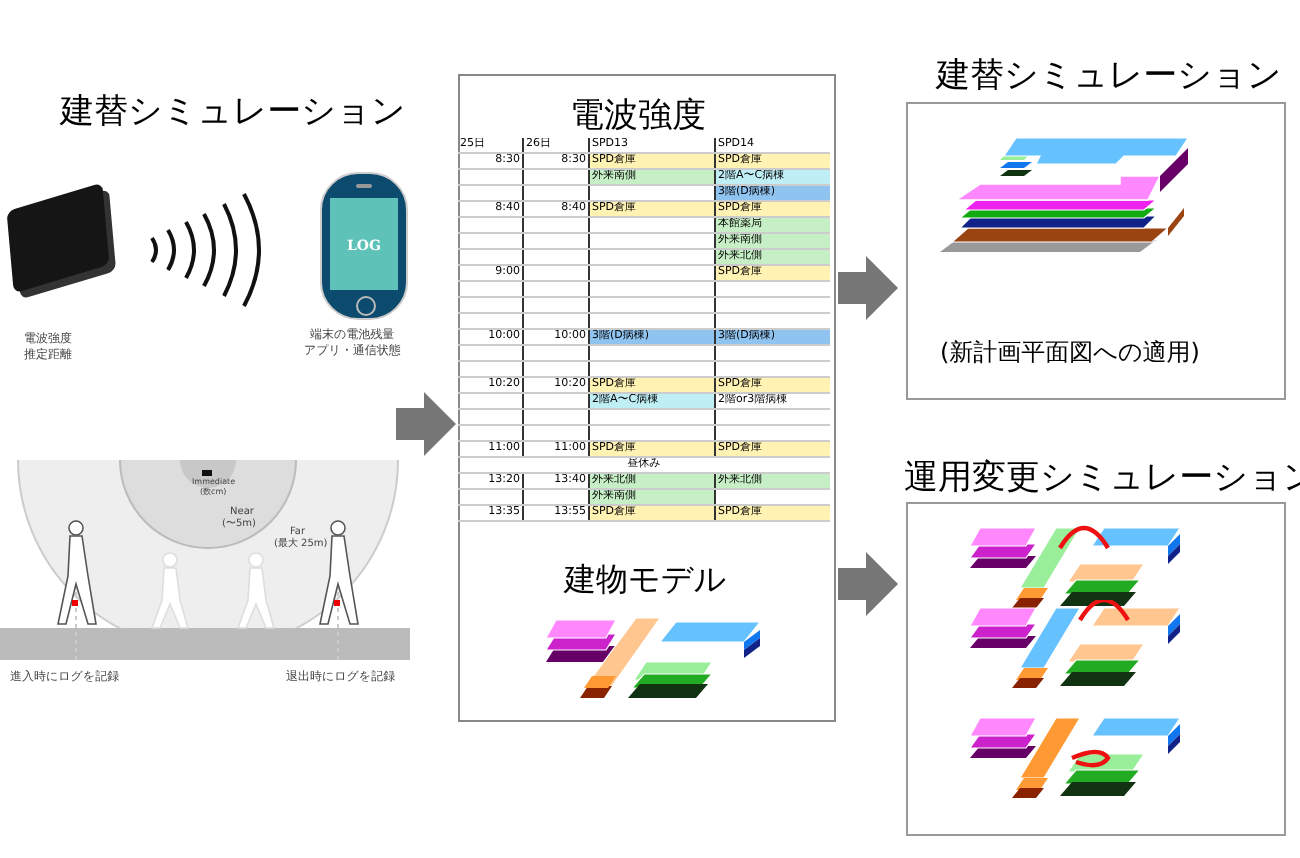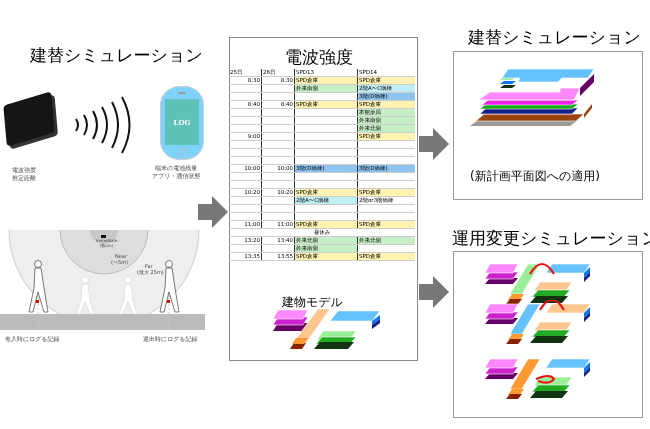--- a/index.html
+++ b/index.html
@@ -1,21 +1,21 @@
 <!DOCTYPE html>
 <html><head>
 <meta charset="utf-8">
 <style>
   html,body{margin:0;padding:0;background:#fff;}
   body{width:650px;height:429px;position:relative;overflow:hidden;font-family:"DejaVu Sans",sans-serif;color:#000;}
   .abs{position:absolute;}
   .title{font-size:17px;white-space:nowrap;}
   .small{font-size:6px;color:#444;line-height:8px;white-space:nowrap;}
   
-  .phone{left:160px;top:86px;width:42px;height:72px;background:#7dd3fc;border:1px solid #ccc;border-radius:19px;}
+  .phone{left:160px;top:86px;width:42px;height:72px;background:#0c4a6e;border:1px solid #ccc;border-radius:19px;}
   .phone .screen{position:absolute;left:4px;top:12px;width:34px;height:46px;background:#5ec2b8;color:#fff;font-family:"DejaVu Serif",serif;font-size:7px;display:flex;align-items:center;justify-content:center;font-weight:bold;}
   .phone .speaker{position:absolute;left:17px;top:5px;width:8px;height:2px;background:#999;border-radius:1px;}
   .phone .btn{position:absolute;left:17px;top:61px;width:8px;height:8px;border:1px solid #bbb;border-radius:50%;}
   .beacon{left:5px;top:98px;width:48px;height:42px;background:#151515;transform:skewY(-12deg) rotate(-5deg);border-radius:4px;box-shadow:3px 4px 0 #333;}
   
   .panel{left:229px;top:37px;width:187px;height:322px;border:1px solid #888;background:#fff;}
   table.sched{position:absolute;left:229px;top:69px;width:186px;border-collapse:collapse;font-size:5.5px;line-height:7px;}
   table.sched td{border-bottom:1px solid #ccc;height:7px;padding:0 1px;white-space:nowrap;overflow:hidden;}
   table.sched td.c1,table.sched td.c2{width:30px;text-align:right;border-right:1px solid #333;}
   table.sched td.c3{width:60px;border-right:1px solid #333;}
@@ -241,21 +241,21 @@
       </tr>
       <tr>
         <td class="c1">13:35</td>
         <td class="c2">13:55</td>
         <td class="c3 y">SPD倉庫</td>
         <td class="c4 y">SPD倉庫</td>
       </tr>
     </tbody>
 </table>
 
-<div class="abs title" style="left:282px;top:280px;font-size:12px;margin-top:14px;">建物モデル</div>
+<div class="abs title" style="left:282px;top:280px;font-size:16px;">建物モデル</div>
 <svg class="abs" style="left:268px;top:307px;" width="116" height="42">
   <polygon points="10,16 40,16 35,24 5,24" fill="#660066"></polygon>
   <polygon points="10,10 40,10 35,18 5,18" fill="#cc22cc" stroke="#fff" stroke-width="0.6"></polygon>
   <polygon points="10,3 40,3 35,12 5,12" fill="#ff88ff" stroke="#fff" stroke-width="0.6"></polygon>
   <polygon points="50,2 62,2 38,36 25,36" fill="#ffc690" stroke="#fff" stroke-width="0.6"></polygon>
   <polygon points="26,36 38,36 34,42 22,42" fill="#882200"></polygon>
   <polygon points="28,31 40,31 36,37 24,37" fill="#ff9933"></polygon>
   <polygon points="70,4 112,4 104,14 62,14" fill="#66c2ff" stroke="#fff" stroke-width="0.6"></polygon>
   <polygon points="104,14 112,8 112,12 104,18" fill="#1177ee"></polygon>
   <polygon points="104,18 112,12 112,16 104,22" fill="#112288"></polygon>

